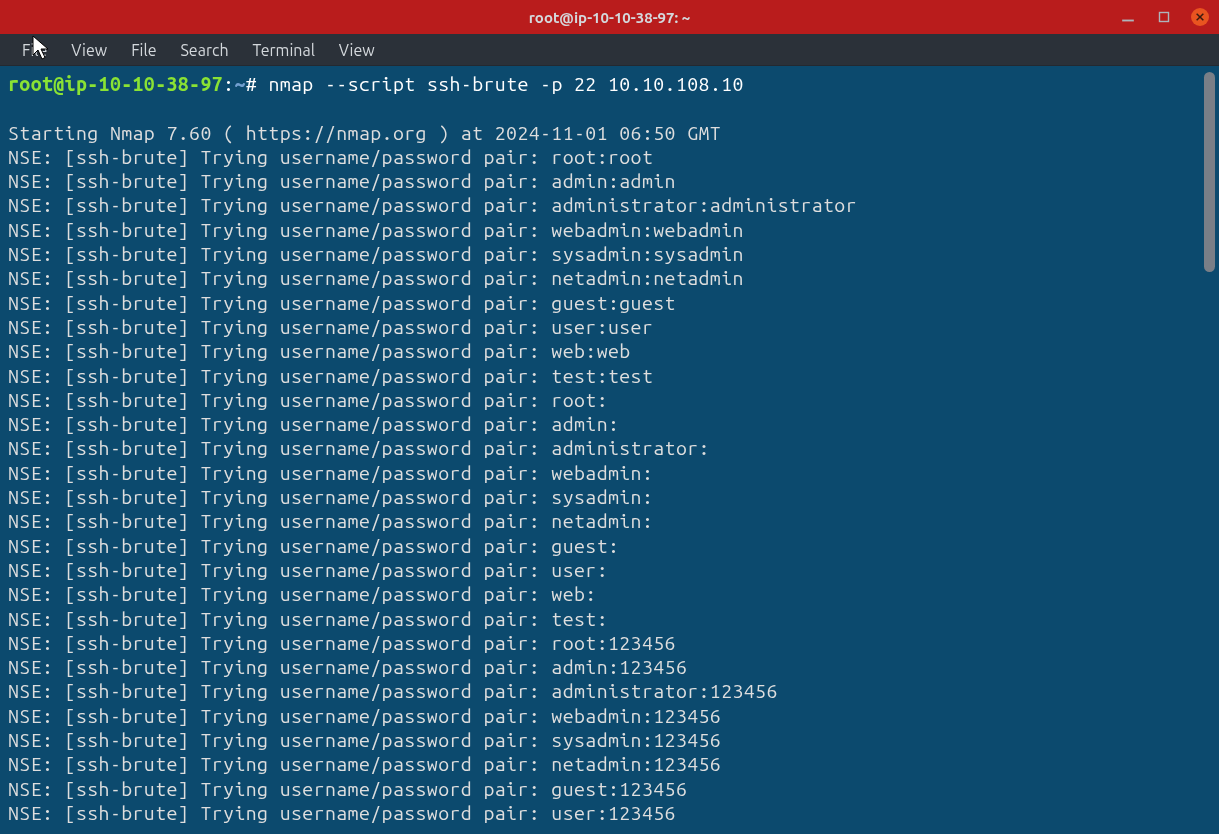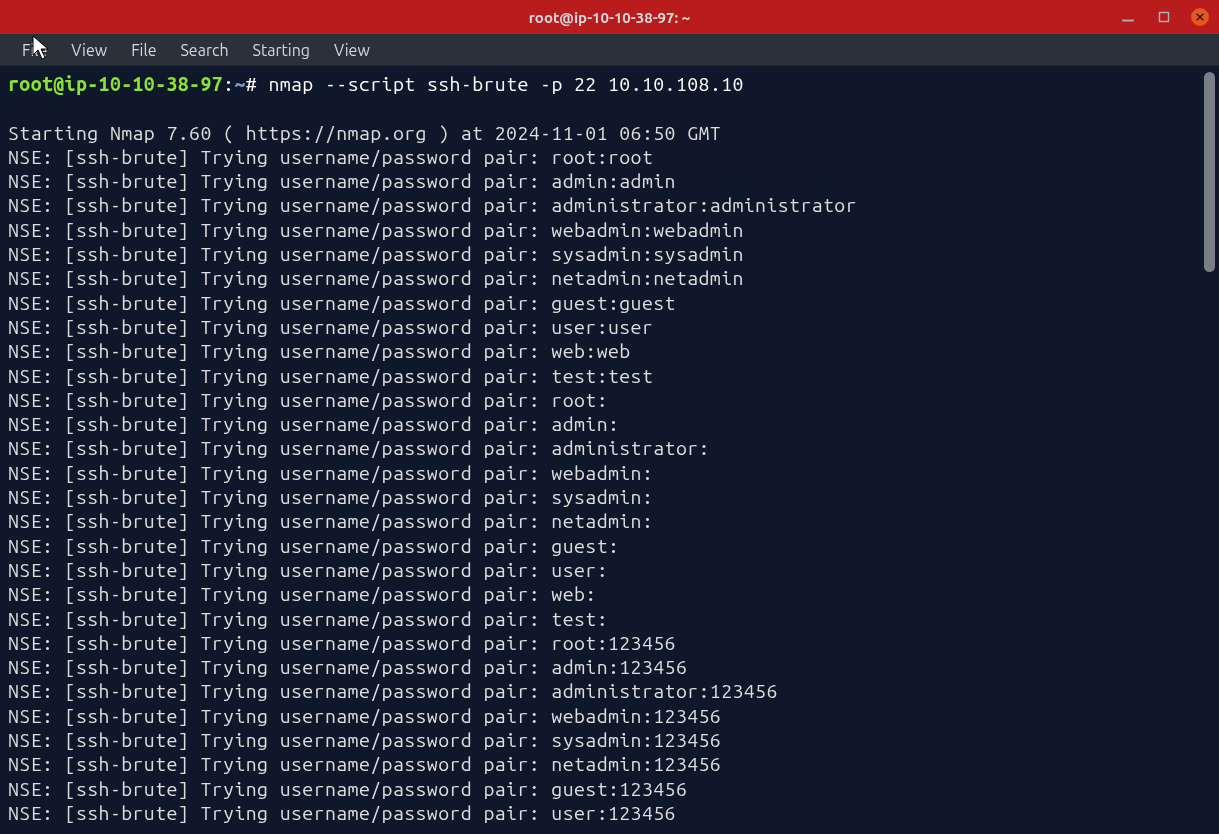--- a/index.html
+++ b/index.html
@@ -76,21 +76,21 @@
     .cursor-overlay {
       position: absolute;
       left: 32px;
       top: 35px;
       pointer-events: none;
       z-index: 100;
     }
     .terminal-area {
       position: relative;
       height: calc(834px - 34px - 32px);
-      background: #0f172a;
+      background: #0c4a6e;
       padding: 6px 8px 6px 8px;
       overflow: hidden;
     }
     .terminal-content {
       font-family: "Ubuntu Mono", "DejaVu Sans Mono", "Liberation Mono", monospace;
       font-size: 19.5px;
       line-height: 24.3px;
       letter-spacing: 0.4px;
       white-space: pre;
       color: #ffffff;
@@ -134,21 +134,21 @@
         </svg>
     </div>
   </div>
 </div>
 
 <div class="menubar">
   <div class="menu-item">File</div>
   <div class="menu-item">View</div>
   <div class="menu-item">File</div>
   <div class="menu-item">Search</div>
-  <div class="menu-item">Starting</div>
+  <div class="menu-item">Terminal</div>
   <div class="menu-item">View</div>
 </div>
 
 <svg class="cursor-overlay" width="20" height="28" viewBox="0 0 20 28">
   <path d="M1 1 L1 20 L6 15 L10 24 L13 22.5 L9 14 L16 14 Z" fill="#ffffff" stroke="#000000" stroke-width="1"></path>
 </svg>
 
 <div class="terminal-area">
   <div class="terminal-content"><span class="prompt-user">root@ip-10-10-38-97</span><span class="prompt-symbol">:</span><span class="prompt-path">~</span><span class="prompt-symbol">#</span> <span class="command-text">nmap --script ssh-brute -p 22 10.10.108.10</span>
 <span class="output-line"></span>

